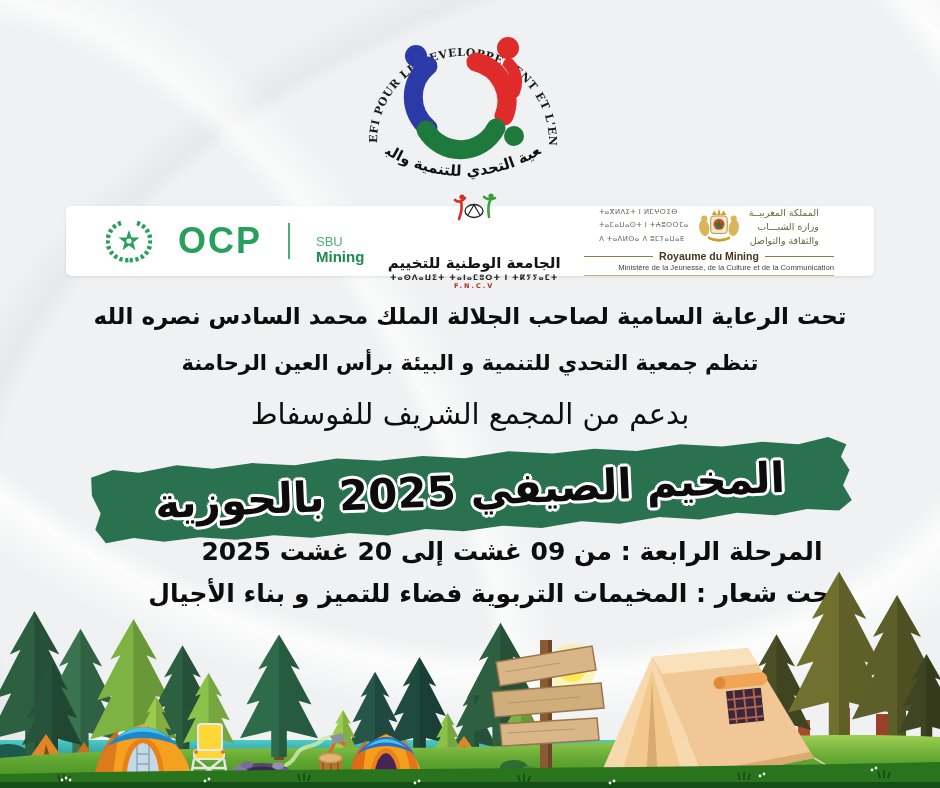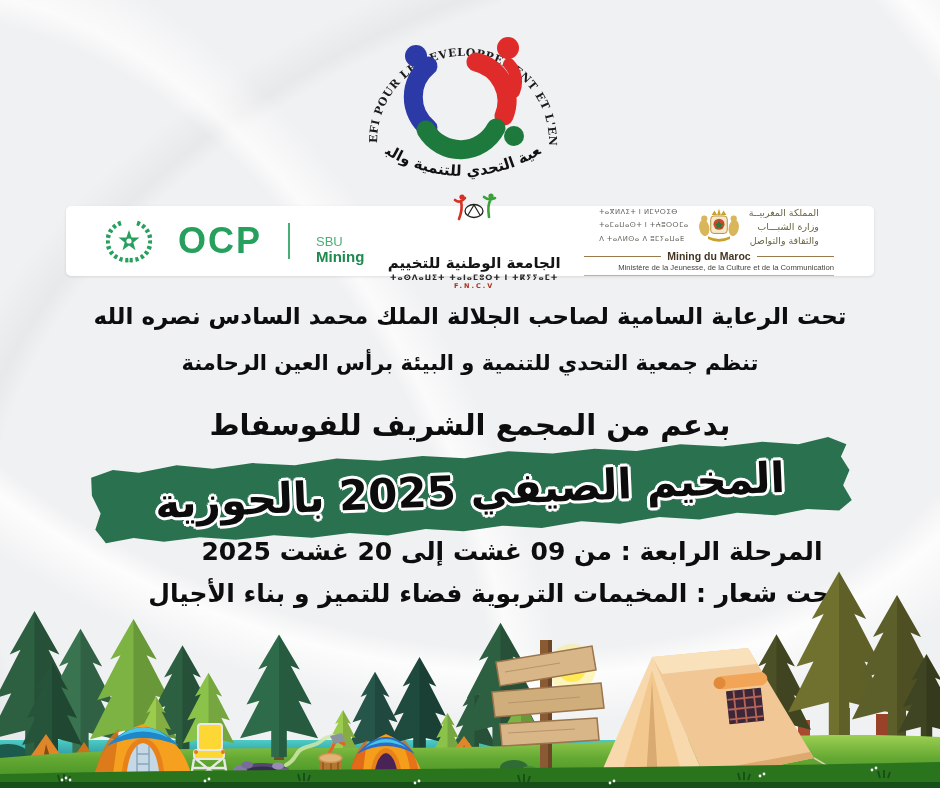--- a/index.html
+++ b/index.html
@@ -49,21 +49,21 @@
   .min-ar{font-size:9.5px; line-height:1.45; color:#6b6540; text-align:right; white-space:nowrap;}
   .royaume{display:flex; align-items:center; gap:6px; margin-top:1px;}
   .royaume::before,.royaume::after{content:""; flex:1; height:1px; background:#9a7a4a;}
   .royaume-txt{font-family:"Liberation Sans", sans-serif; font-size:10.5px; font-weight:700; color:#453623; white-space:nowrap;}
   .ministere{font-family:"Liberation Sans", sans-serif; font-size:7.7px; color:#45443f; text-align:right; white-space:nowrap;}
 
   
   .ar-line{position:absolute; left:0; width:940px; text-align:center; color:#0d0d0d; direction:rtl;}
   .l-patronage{top:303px; font-size:23px; font-weight:700;}
   .l-organizer{top:351px; font-size:21px; font-weight:800;}
-  .l-support{top:408px; font-size:29px; font-weight:700;}
+  .l-support{top:397px; font-size:29px; font-weight:400;}
   .l-phase{top:537px; font-size:25px; font-weight:700;padding-left:42px;}
   .l-slogan{top:579px; font-size:25px; font-weight:700;padding-left:24px;}
 
   
   .banner{position:absolute; left:86px; top:446px; width:768px; height:88px; transform:rotate(-2.4deg);}
   .banner svg{position:absolute; inset:0;}
   .banner-text{
     position:absolute; inset:0; display:flex; align-items:center; justify-content:center;
     direction:rtl; font-size:42px; font-weight:800; color:#0c0c0c;
     text-shadow:-2px -2px 0 #fff, 2px -2px 0 #fff, -2px 2px 0 #fff, 2px 2px 0 #fff,
@@ -152,21 +152,21 @@
           <path d="M25 14.5 L26.4 18.2 L30.3 18.3 L27.2 20.6 L28.3 24.4 L25 22.1 L21.7 24.4 L22.8 20.6 L19.7 18.3 L23.6 18.2 Z" fill="#2a7a3a"></path>
           <path d="M13 32 Q25 38 37 32 L37 35 Q25 41 13 35 Z" fill="#c9a22b"></path>
         </svg>
         <div class="min-ar" dir="rtl">
           <div>المملكة المغربيــة</div>
           <div>وزارة الشبـــاب</div>
           <div>والثقافة والتواصل</div>
         </div>
       </div>
       <div class="royaume">
-        <span class="royaume-txt">Mining du Maroc</span>
+        <span class="royaume-txt">Royaume du Mining</span>
       </div>
       <div class="ministere">Ministère de la Jeunesse, de la Culture et de la Communication</div>
     </div>
   </div>
 
   <div class="ar-line l-patronage">تحت الرعاية السامية لصاحب الجلالة الملك محمد السادس نصره الله</div>
   <div class="ar-line l-organizer">تنظم جمعية التحدي للتنمية و البيئة برأس العين الرحامنة</div>
   <div class="ar-line l-support">بدعم من المجمع الشريف للفوسفاط</div>
 
   <div class="banner">

